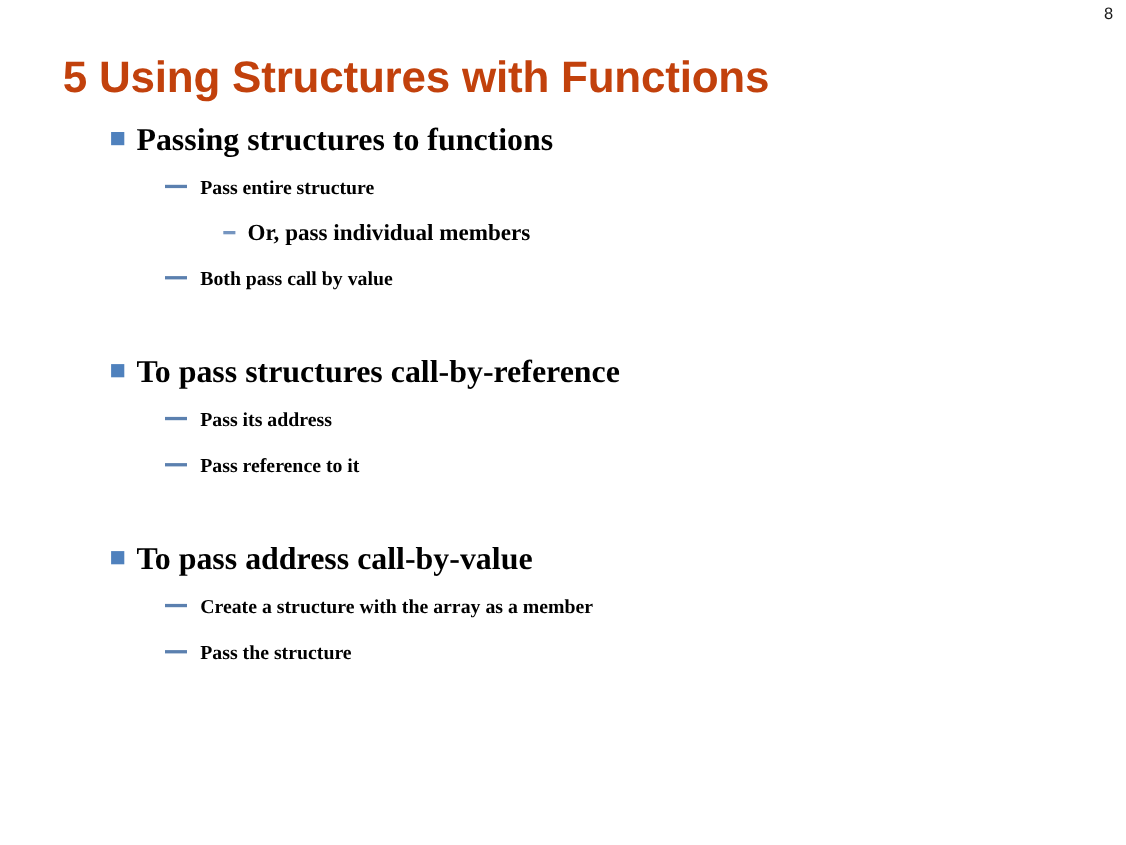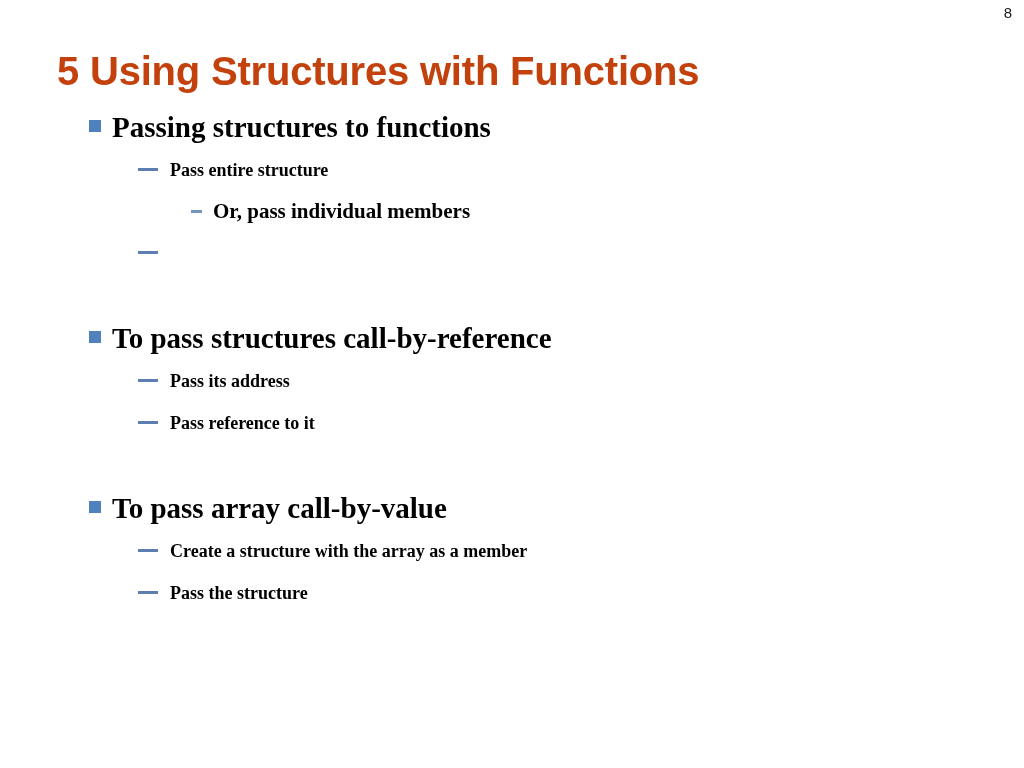--- a/index.html
+++ b/index.html
@@ -48,20 +48,21 @@
     white-space: nowrap;
     line-height: 1.05;
   }
 
   
   .body-area {
     position: absolute;
     left: 0;
     top: 106px;
     width: 1010px;
+    padding-left: 12px;
   }
 
   .line {
     position: relative;
     display: block;
     color: #000000;
     font-weight: bold;
     white-space: nowrap;
   }
 
@@ -129,24 +130,24 @@
 <div id="slide" style="background: rgb(255, 255, 255);">
 
   <div class="page-number">8</div>
 
   <div class="slide-title" style="color: #c2410c;">5 Using Structures with Functions</div>
 
   <div class="body-area">
       <div class="line lvl1"><span class="bullet" style="background: rgb(79, 129, 189);"></span><span class="txt">Passing structures to functions</span></div>
       <div class="line lvl2"><span class="bullet" style="background: rgb(91, 128, 175);"></span><span class="txt">Pass entire structure</span></div>
       <div class="line lvl3"><span class="bullet" style="background: rgb(117, 149, 192);"></span><span class="txt">Or, pass individual members</span></div>
-      <div class="line lvl2"><span class="bullet" style="background: rgb(91, 128, 175);"></span></div>
+      <div class="line lvl2"><span class="bullet" style="background: rgb(91, 128, 175);"></span><span class="txt">Both pass call by value</span></div>
       <div class="spacer"></div>
       <div class="line lvl1"><span class="bullet" style="background: rgb(79, 129, 189);"></span><span class="txt">To pass structures call-by-reference</span></div>
       <div class="line lvl2"><span class="bullet" style="background: rgb(91, 128, 175);"></span><span class="txt">Pass its address</span></div>
       <div class="line lvl2"><span class="bullet" style="background: rgb(91, 128, 175);"></span><span class="txt">Pass reference to it</span></div>
       <div class="spacer"></div>
-      <div class="line lvl1"><span class="bullet" style="background: rgb(79, 129, 189);"></span><span class="txt">To pass array call-by-value</span></div>
+      <div class="line lvl1"><span class="bullet" style="background: rgb(79, 129, 189);"></span><span class="txt">To pass address call-by-value</span></div>
       <div class="line lvl2"><span class="bullet" style="background: rgb(91, 128, 175);"></span><span class="txt">Create a structure with the array as a member</span></div>
       <div class="line lvl2"><span class="bullet" style="background: rgb(91, 128, 175);"></span><span class="txt">Pass the structure</span></div>
     </div>
 
 </div>
 
 </body></html>

